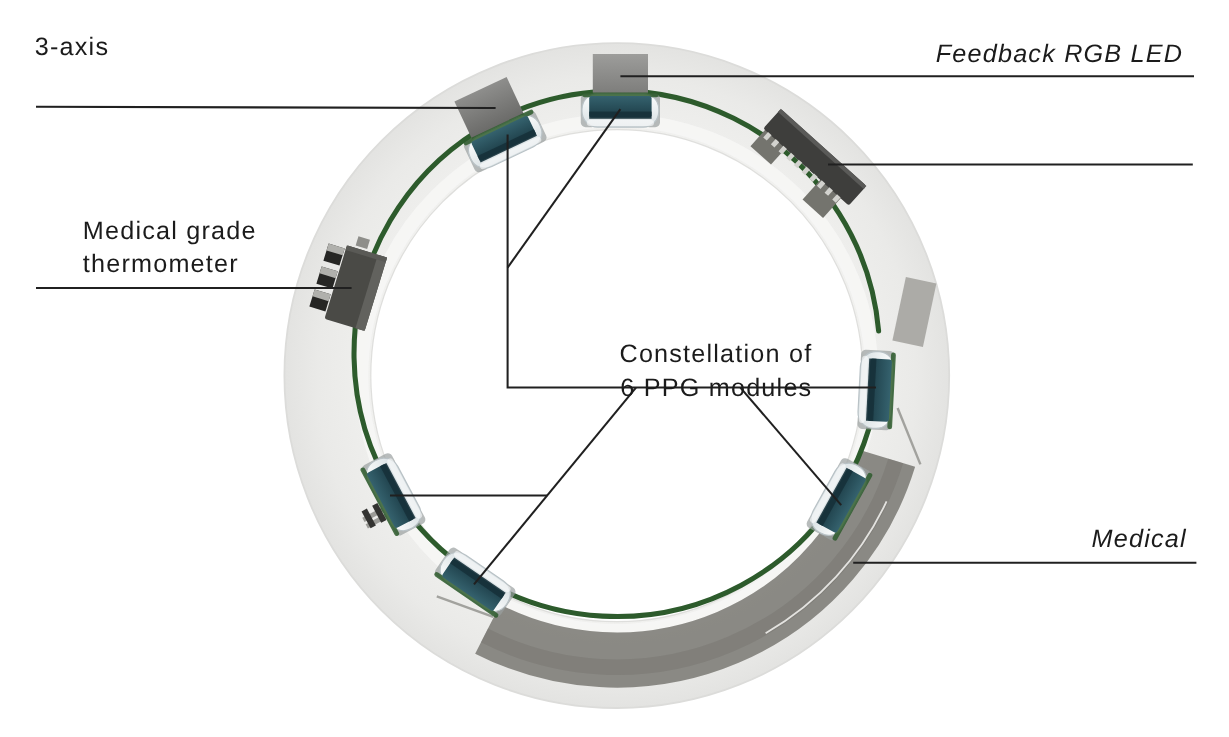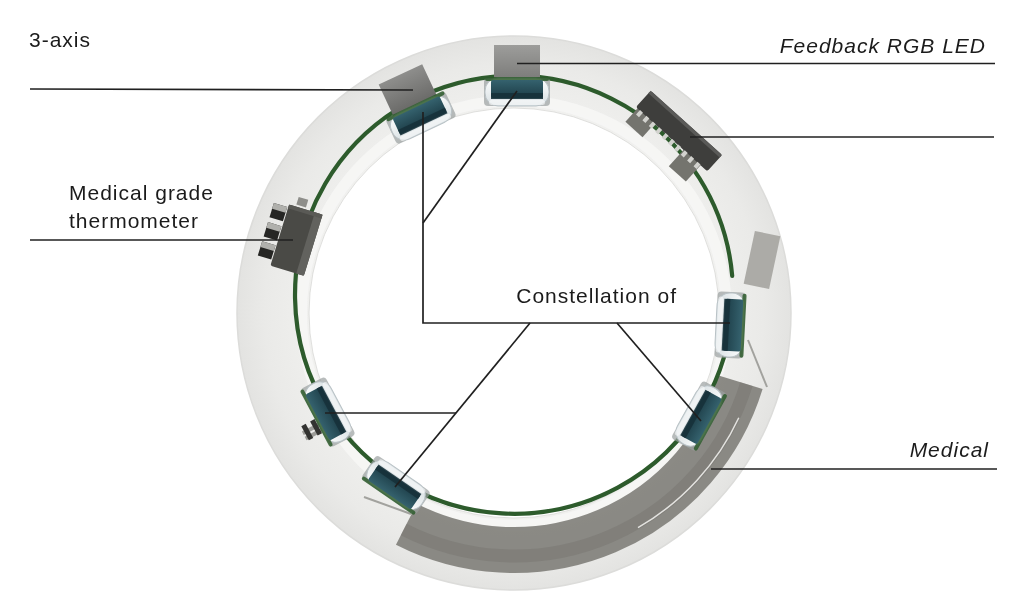--- a/index.html
+++ b/index.html
@@ -151,19 +151,20 @@
 </div>
 
 
 <div class="lbl" id="lbl-thermo">
   <span class="line">Medical grade</span>
   <span class="line">thermometer</span>
 </div>
 
 <div class="lbl" id="lbl-ppg">
   <span class="line">Constellation of</span>
+  <span class="line">6 PPG modules</span>
 </div>
 
 <div class="lbl right" id="lbl-batt">
   <span class="line">Medical</span>
 </div>
 
 </div>
 
 </body></html>

